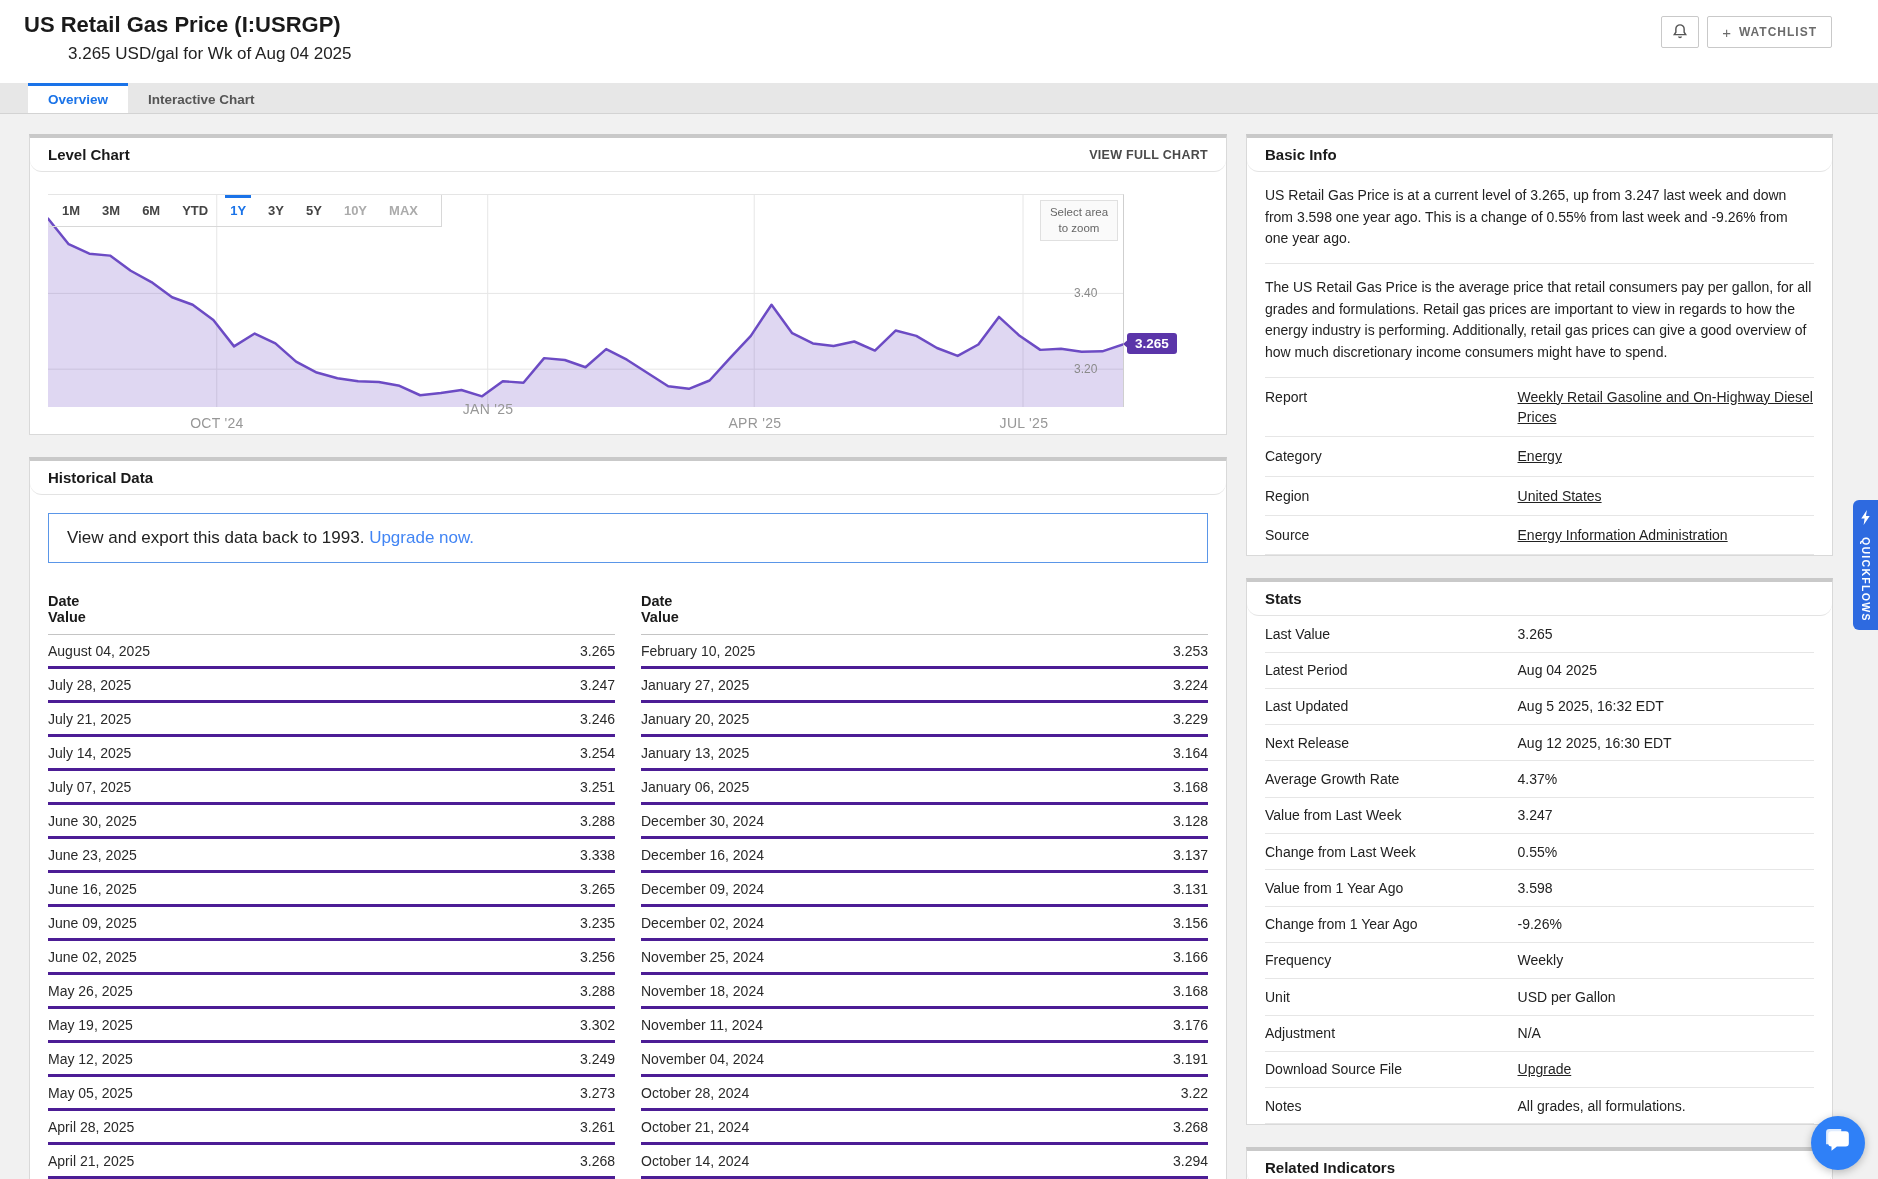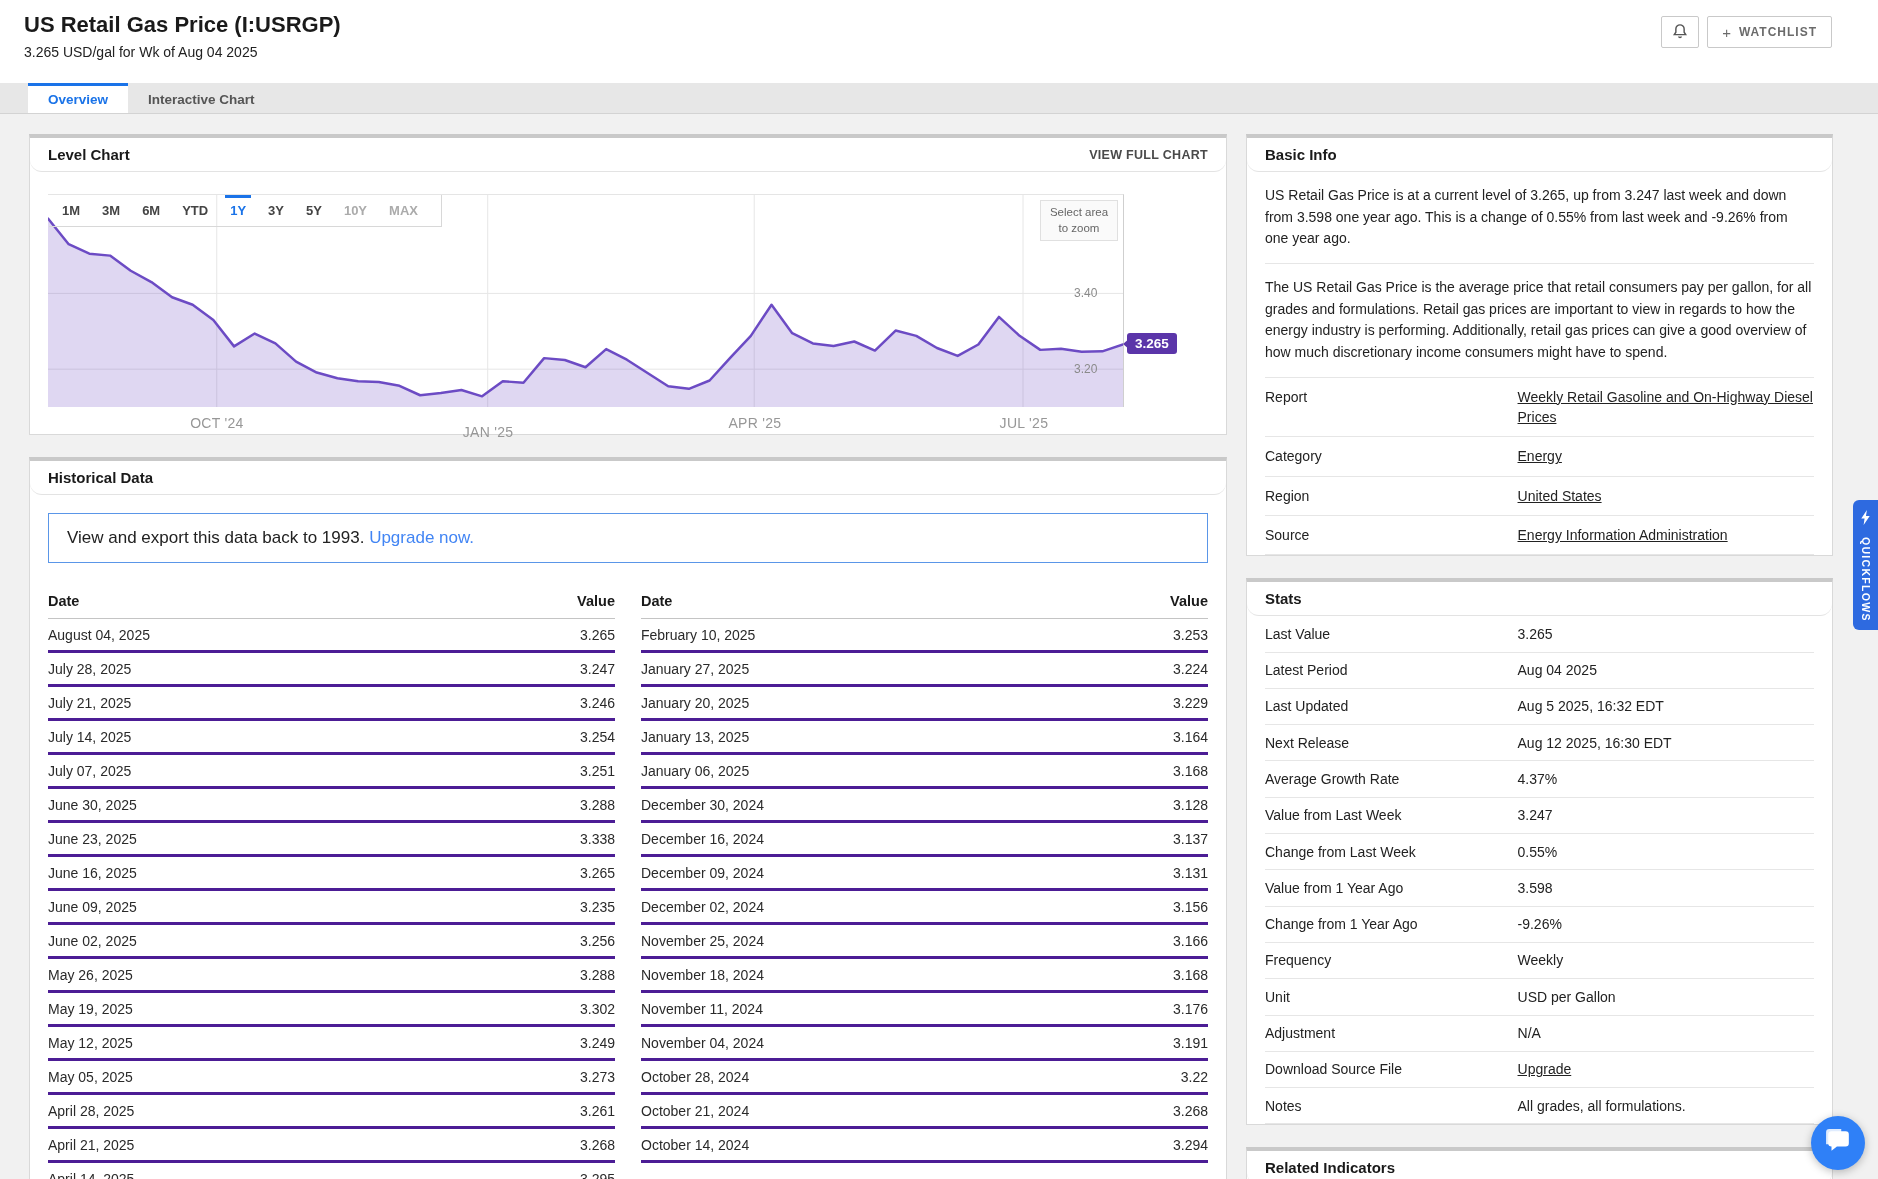--- a/index.html
+++ b/index.html
@@ -9,21 +9,21 @@
   *{box-sizing:border-box;}
   html,body{margin:0;padding:0;}
   body{
     width:1878px;height:1179px;overflow:hidden;background:#f1f1f1;
     font-family:"Liberation Sans",sans-serif;color:#222;
     -webkit-font-smoothing:antialiased;
   }
   
   .topbar{background:#fff;height:83px;position:relative;padding:10px 0 0 24px;}
   .page-title{font-size:22px;font-weight:bold;color:#1a1a1a;margin:2px 0 6px 0;}
-  .page-subtitle{font-size:14px;color:#222;}
+  .page-subtitle{font-size:17px;color:#222;margin-left:44px;}
   .top-actions{position:absolute;right:46px;top:16px;display:flex;gap:8px;}
   .icon-btn{width:38px;height:32px;border:1px solid #c9c9c9;background:#fff;border-radius:2px;
     display:flex;align-items:center;justify-content:center;cursor:pointer;}
   .watch-btn{height:32px;border:1px solid #c9c9c9;background:#fff;border-radius:2px;color:#6b6b6b;
     font-size:12px;font-weight:bold;letter-spacing:1px;padding:0 14px;display:flex;align-items:center;gap:7px;cursor:pointer;}
   .watch-btn .plus{font-size:15px;font-weight:normal;color:#6b6b6b;}
   
   .tabstrip{background:#e7e7e7;border-bottom:1px solid #d3d3d3;height:31px;display:flex;padding-left:28px;}
   .tab{padding:0 20px;font-size:13.5px;font-weight:bold;color:#555;display:flex;align-items:center;cursor:pointer;border-top:3px solid transparent;}
   .tab.active{background:#fff;color:var(--accent);border-top:3px solid var(--accent);}
@@ -53,21 +53,21 @@
   .badge{position:absolute;left:1097px;background:var(--badge);color:#fff;font-size:13.5px;font-weight:bold;
     padding:3px 8px;border-radius:3px;}
   .badge::before{content:'';position:absolute;left:-10px;top:50%;margin-top:-6px;
     border:6px solid transparent;border-right:7px solid var(--badge);}
   
   .banner{margin:18px;border:1px solid #5a96e8;padding:14px 18px;font-size:17px;color:#222;}
   .banner a{color:var(--link);text-decoration:none;cursor:pointer;}
   .hd-tables{display:flex;gap:26px;padding:0 18px 10px 18px;}
   .hd-col{flex:1;min-width:0;}
   .hd-head{display:flex;justify-content:space-between;font-size:14.5px;font-weight:bold;color:#1a1a1a;
-    padding:12px 0 9px 0;border-bottom:1px solid #c4c4c4;}
+    padding:12px 0 9px 0;border-bottom:1px solid #c4c4c4;flex-direction:column;}
   .hd-row{display:flex;justify-content:space-between;font-size:14px;color:#2a2a2a;
     padding:7.5px 0;border-bottom:3px solid #4c1d95;}
   
   .pbody{padding:0 18px;}
   .para{font-size:14px;line-height:1.55;color:#222;padding:13px 0;border-bottom:1px solid #e6e6e6;}
   .para.last{border-bottom:1px solid #e6e6e6;}
   .kv-row{display:grid;grid-template-columns:46% 54%;font-size:14px;color:#222;
     padding:9px 0;border-bottom:1px solid #e6e6e6;align-items:start;line-height:1.45;}
   .stats .kv-row{padding:7.5px 0;}
   .link{text-decoration:underline;color:#222;cursor:pointer;}
@@ -176,21 +176,21 @@
 
         </div>
         <div class="select-zoom">
           <div>Select area</div>
           <div>to zoom</div>
         </div>
         <div class="badge" style="top: 161.241px;">3.265</div>
       <div class="ylab" style="top: 113.893px;">3.40</div>
           <div class="ylab" style="top: 189.964px;">3.20</div>
           <div class="xlab" style="left: 186.932px; top: 243px;">OCT '24</div>
-          <div class="xlab" style="left: 458.084px; top: 252px;">JAN '25</div>
+          <div class="xlab" style="left: 458.084px; top: 229px;">JAN '25</div>
           <div class="xlab" style="left: 724.932px; top: 243px;">APR '25</div>
           <div class="xlab" style="left: 993.932px; top: 243px;">JUL '25</div>
         </div>
     </div>
 
     <div class="panel">
       <div class="panel-header">
         <span class="panel-title">Historical Data</span>
       </div>
       <div class="banner">

